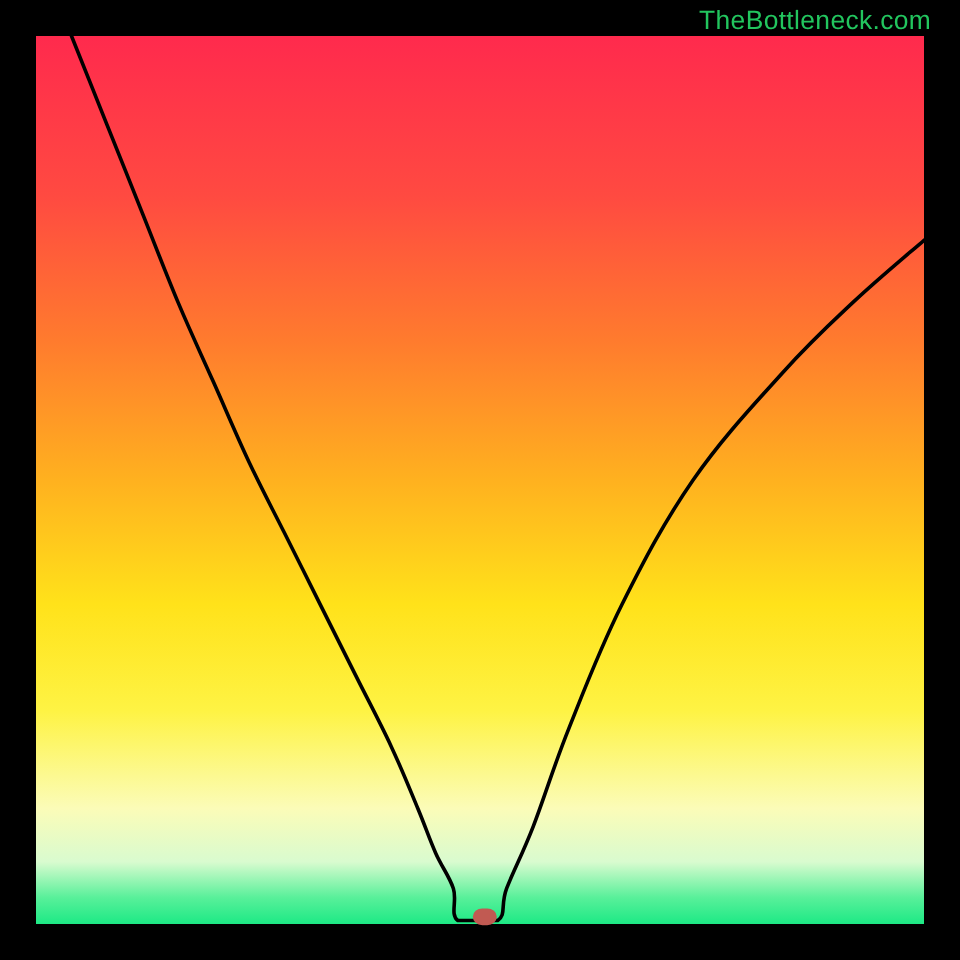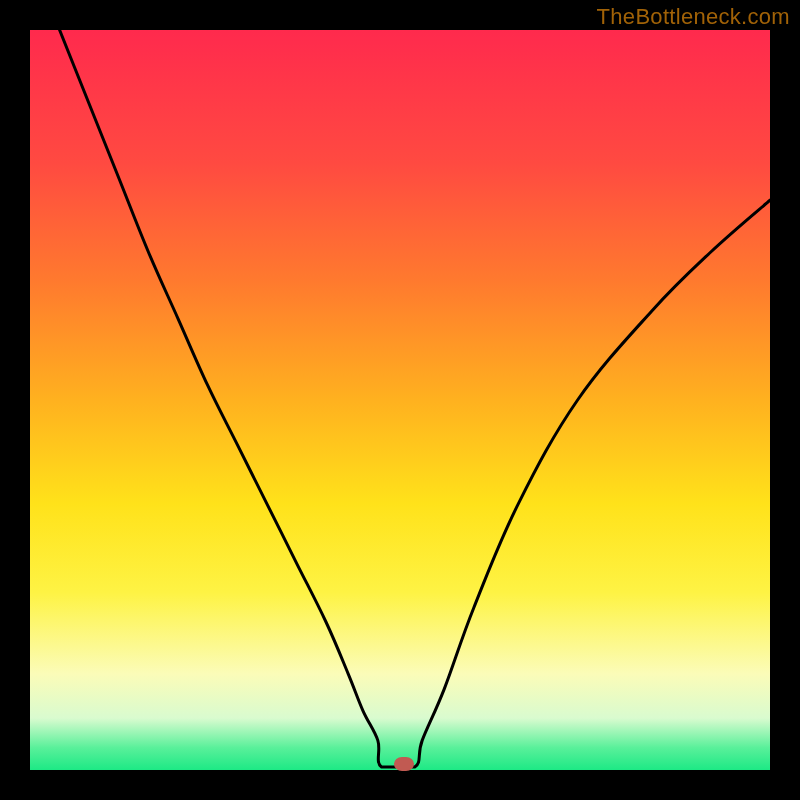--- a/index.html
+++ b/index.html
@@ -13,22 +13,22 @@
   }
   .frame {
     position: relative;
     width: 800px;
     height: 800px;
     background: #000;
   }
   .watermark {
     position: absolute;
     top: 4px;
-    right: 10px;
-    color: #a16207;
+    right: 24px;
+    color: #22c55e;
     font-size: 22px;
     font-weight: 400;
     letter-spacing: 0.3px;
     user-select: none;
   }
   .plot-area {
     position: absolute;
     left: 30px;
     top: 30px;
     width: 740px;

